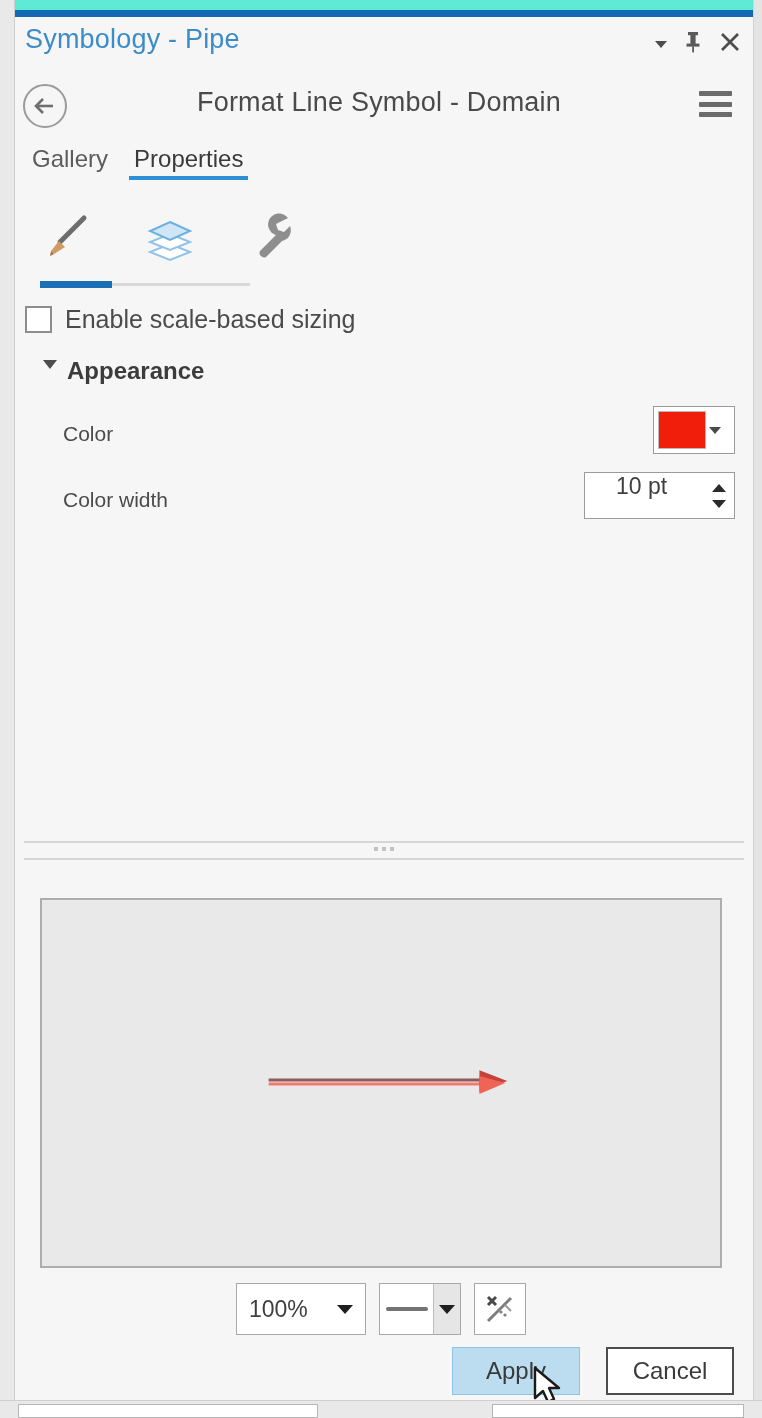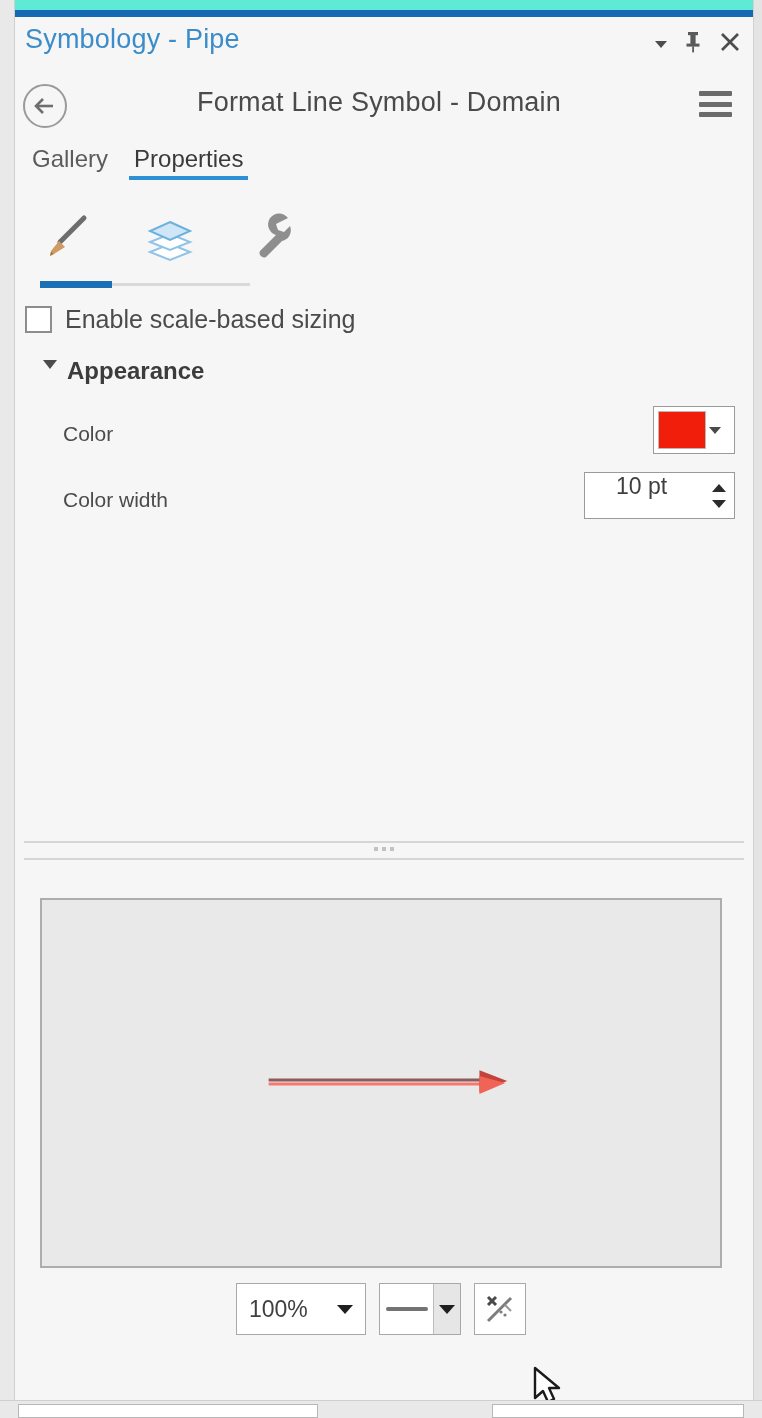--- a/index.html
+++ b/index.html
@@ -670,20 +670,24 @@
           <circle cx="22" cy="23" r="1.6"></circle>
         </g>
         <g stroke="#4a4a4a" stroke-width="3">
           <line x1="5" y1="5" x2="13" y2="13"></line>
           <line x1="13" y1="5" x2="5" y2="13"></line>
         </g>
       </svg>
     </div>
   </div>
 
+  <div class="actions">
+    <button class="btn btn-apply">Apply</button>
+    <button class="btn btn-cancel">Cancel</button>
+  </div>
 
   <svg class="cursor" width="34" height="44" viewBox="0 0 34 44" style="left:533px; top:1366px;">
     <polygon points="2,2 2,32 10,25 15,36 21,33 16,22 26,22" fill="#ffffff" stroke="#1a1a1a" stroke-width="2.4" stroke-linejoin="round"></polygon>
   </svg>
 
   <div class="bg-strip"></div>
   <div class="bg-box" style="left:18px; width:300px;"></div>
   <div class="bg-box" style="left:492px; width:252px;"></div>
 
 </div>

